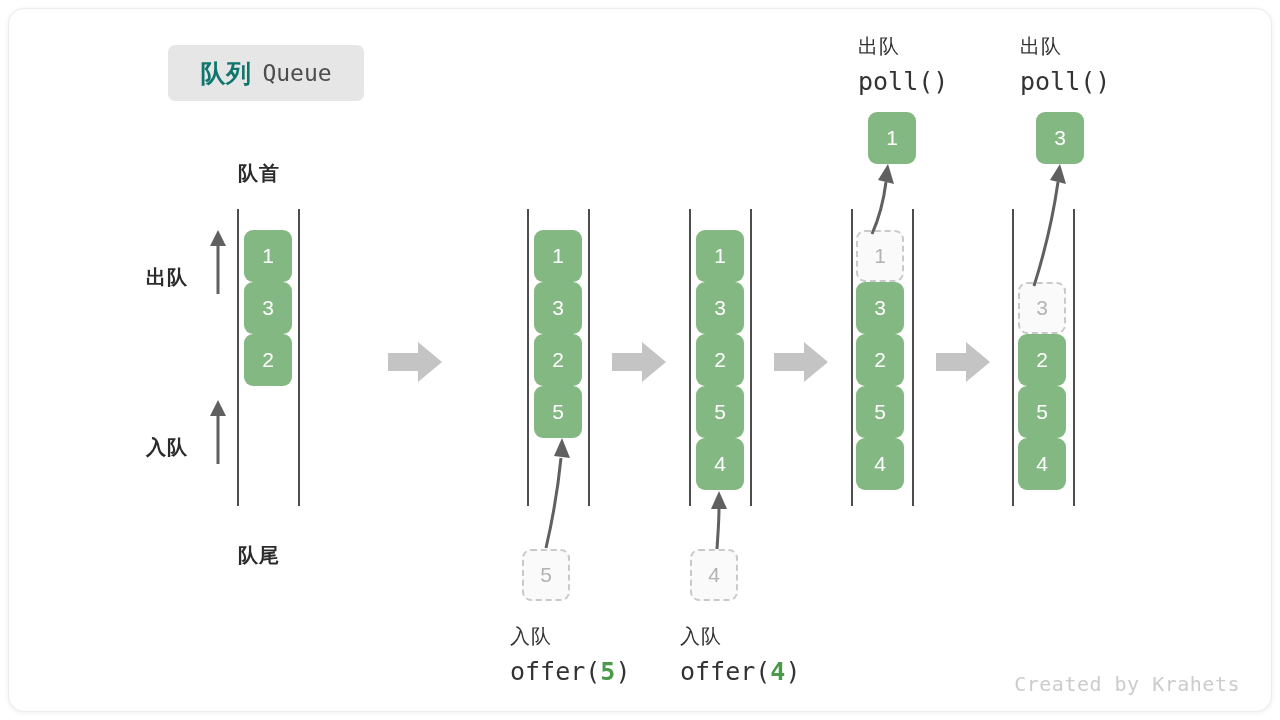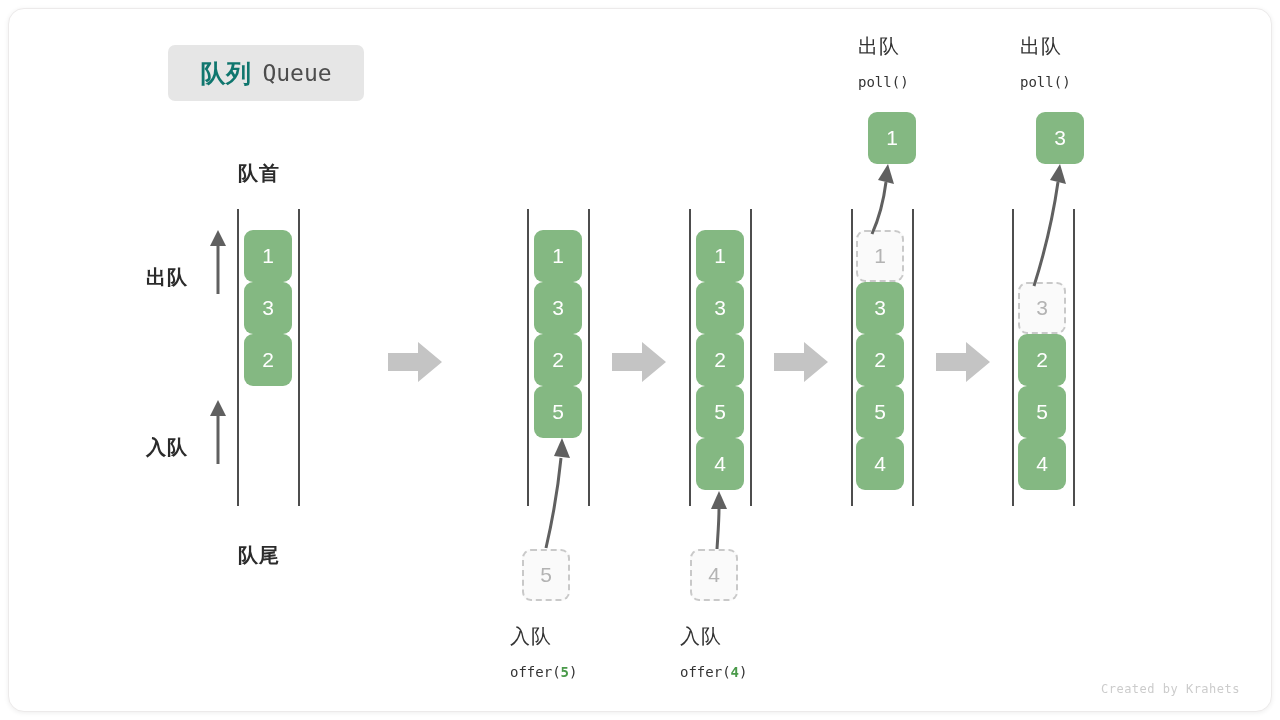--- a/index.html
+++ b/index.html
@@ -73,21 +73,21 @@
     white-space: nowrap;
     line-height: 36px;
   }
   .op-cn {
     font-size: 20px;
     color: #333333;
     letter-spacing: 1px;
   }
   .op-code {
     font-family: "DejaVu Sans Mono", "Liberation Mono", monospace;
-    font-size: 14px;
+    font-size: 25px;
     color: #333333;
     white-space: nowrap;
   }
   .op-code .arg { color: #4a9a4a; font-weight: bold; }
 
   
   .rail {
     position: absolute;
     width: 2px;
     background: #4d4d4d;
@@ -125,21 +125,21 @@
 
   
   .lane-arrow { position: absolute; }
 
   
   .credit {
     position: absolute;
     right: 40px;
     bottom: 24px;
     font-family: "DejaVu Sans Mono", "Liberation Mono", monospace;
-    font-size: 12px;
+    font-size: 20px;
     color: #cccccc;
     letter-spacing: 0.5px;
   }
 </style>
 </head>
 <body>
 
 <div id="canvas">
   <div class="card"></div>
 

